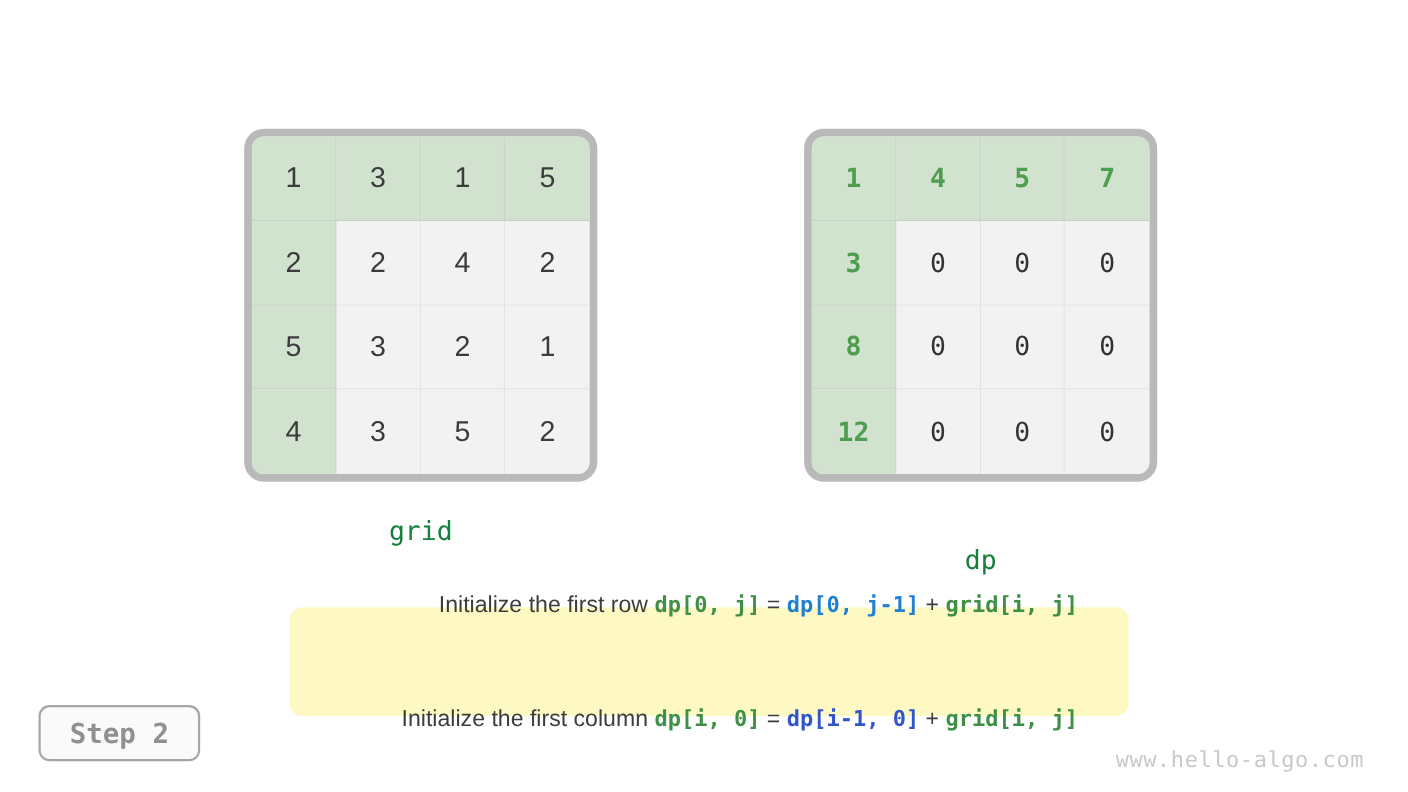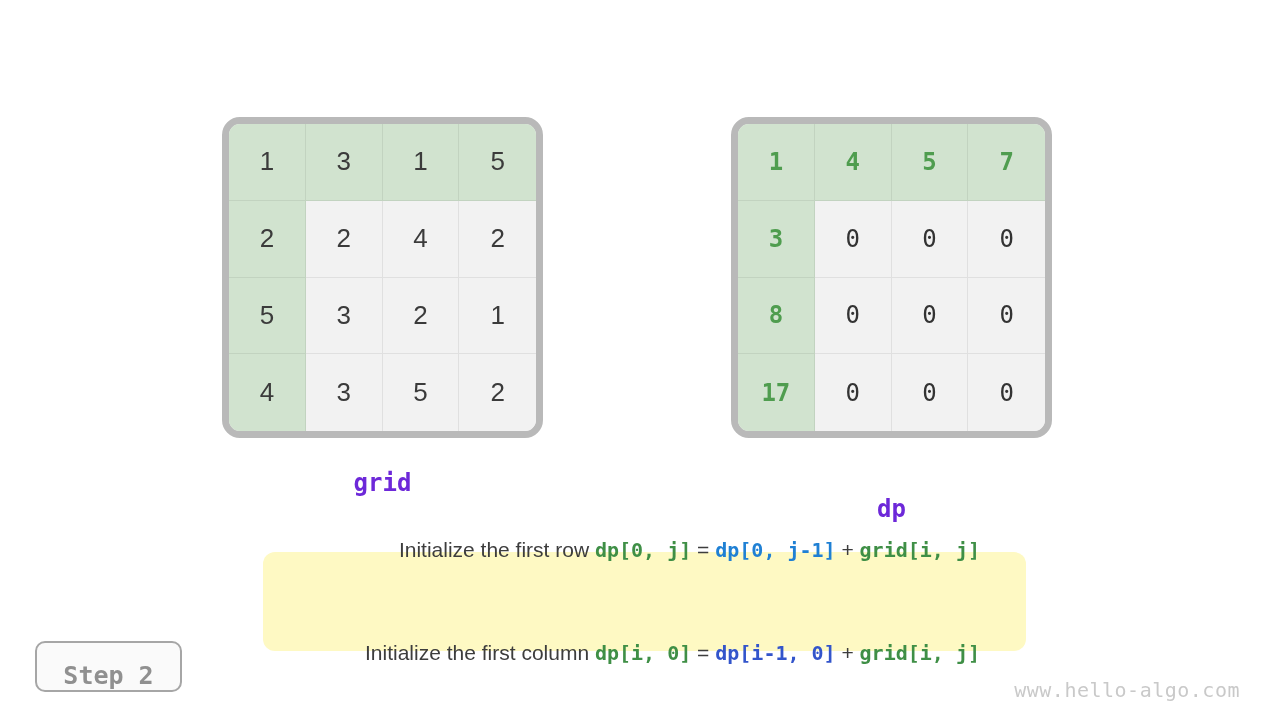--- a/index.html
+++ b/index.html
@@ -47,23 +47,23 @@
   .mono { font-family: "DejaVu Sans Mono", monospace; font-size: 24px; }
   .gnum { color: #4f9d4f; font-weight: bold; }
   .znum { color: #333333; }
 
   .matrix-label {
     position: absolute;
     top: 469px;
     width: 321px;
     text-align: center;
     font-family: "DejaVu Sans Mono", monospace;
-    font-weight: bold;
+    font-weight: normal;
     font-size: 24px;
-    color: #6d28d9;
+    color: #15803d;
   }
   .matrix-label.grid-pos { left: 222px; }
   .matrix-label.dp-pos   { left: 731px; margin-top: 26px; }
 
   
   .caption {
     position: absolute;
     left: 263px; top: 552px;
     width: 763px; height: 99px;
     box-sizing: border-box;
@@ -93,21 +93,21 @@
 
   
   .step-badge {
     position: absolute;
     left: 35px; top: 641px;
     width: 147px; height: 51px;
     box-sizing: border-box;
     border: 2px solid #a6a6a6;
     border-radius: 10px;
     background: #fafafa;
-    display: flex; align-items: flex-end; justify-content: center;
+    display: flex; align-items: center; justify-content: center;
     font-family: "DejaVu Sans Mono", monospace;
     font-weight: bold;
     font-size: 25px;
     color: #909090;
   }
 
   
   .watermark {
     position: absolute;
     right: 40px; top: 678px;
@@ -151,21 +151,21 @@
       <div class="c hl mono gnum">5</div>
       <div class="c hl mono gnum">7</div>
       <div class="c hl mono gnum">3</div>
       <div class="c mono znum">0</div>
       <div class="c mono znum">0</div>
       <div class="c mono znum">0</div>
       <div class="c hl mono gnum">8</div>
       <div class="c mono znum">0</div>
       <div class="c mono znum">0</div>
       <div class="c mono znum">0</div>
-      <div class="c hl mono gnum">17</div>
+      <div class="c hl mono gnum">12</div>
       <div class="c mono znum">0</div>
       <div class="c mono znum">0</div>
       <div class="c mono znum">0</div>
     </div>
   </div>
   <div class="matrix-label dp-pos">dp</div>
 
   <div class="caption">
     <div class="cap-line">
       <span>Initialize the first row </span><span class="code code-green">dp[0, j]</span><span> = </span><span class="code code-blue">dp[0, j-1]</span><span> + </span><span class="code code-green">grid[i, j]</span>

